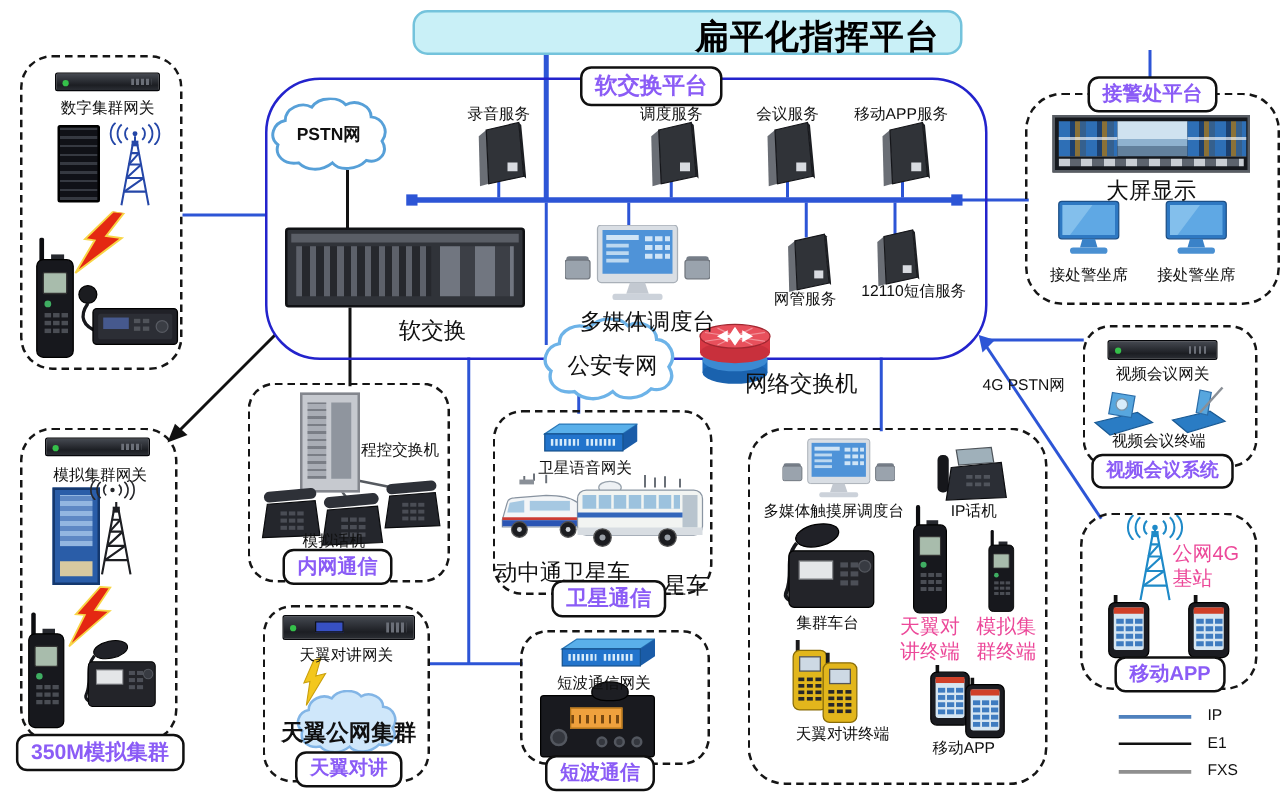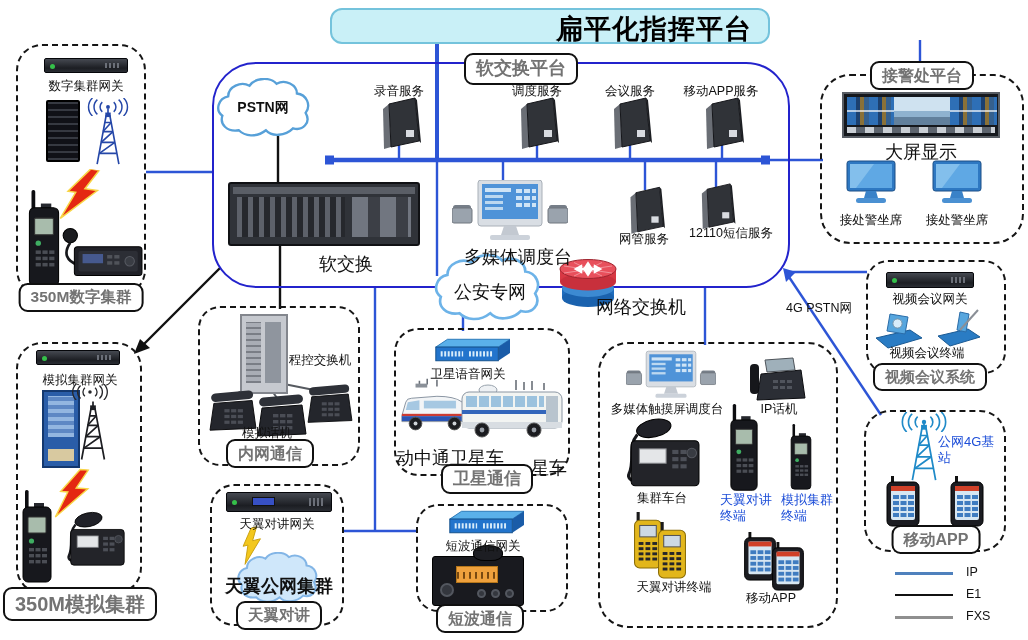--- a/index.html
+++ b/index.html
@@ -6,24 +6,24 @@
 body{margin:0;background:#fff}
 #stage{position:relative;width:1028px;height:640px;background:#fff;overflow:hidden;
   font-family:Liberation Sans, sans-serif}
 #lines{position:absolute;left:0;top:0;z-index:0}
 svg.icon{position:absolute;display:block;z-index:3;overflow:visible}
 .dash{position:absolute;border:2.6px dashed #151515;border-radius:26px;z-index:1}
 .bigrect{position:absolute;left:212px;top:62px;width:578px;height:226px;border:2.6px solid #2323cc;border-radius:44px;z-index:0}
 .banner{position:absolute;left:330px;top:8px;width:440px;height:36px;background:#c9f0f7;border:2px solid #74c3dc;border-radius:12px;z-index:5;font-size:27px;font-weight:600;color:#000;text-align:right;padding:1px 16px 0 0;letter-spacing:1px}
 .lbl{position:absolute;z-index:6;font-size:12.5px;color:#101010;white-space:nowrap;transform:translateX(-50%)}
 .la{transform:none}
-.lbl2{position:absolute;z-index:6;font-size:13px;color:#1d4ed8;line-height:1.25}
+.lbl2{position:absolute;z-index:6;font-size:16px;color:#ec4899;line-height:1.25}
 .b{font-weight:bold}
 .f14{font-size:14px}.f13{font-size:18px}.f18{font-size:18px}
-.tag{position:absolute;z-index:7;background:#fff;border:2px solid #101010;border-radius:9px;color:#737373;font-weight:bold;font-size:15px;line-height:1.2;padding:3px 10px;white-space:nowrap;transform:translateX(-50%)}
+.tag{position:absolute;z-index:7;background:#fff;border:2px solid #101010;border-radius:9px;color:#8b5cf6;font-weight:bold;font-size:15px;line-height:1.2;padding:3px 10px;white-space:nowrap;transform:translateX(-50%)}
 .tag.big{font-size:17px}
 
 .srv{position:absolute;z-index:3;background:linear-gradient(#454951,#1c1e23 70%,#2a2d33);border:1px solid #05060a;border-radius:2px}
 .srv::before{content:"";position:absolute;left:5px;top:38%;width:5px;height:5px;border-radius:50%;background:#35c04a}
 .srv::after{content:"";position:absolute;right:6px;top:30%;width:16px;height:40%;background:repeating-linear-gradient(90deg,#6b6f78 0 2px,transparent 2px 4px)}
 .ty-disp{position:absolute;left:24%;top:22%;width:22%;height:52%;background:#3750c4;border:1px solid #111}
 .rack{position:absolute;z-index:3;background:#303339;border:2px solid #101114;border-radius:3px}
 .rack-top{position:absolute;left:3px;right:3px;top:3px;height:7px;background:#5a5e66}
 .rack-cards{position:absolute;left:7px;top:13px;bottom:7px;width:108px;background:repeating-linear-gradient(90deg,#5d616a 0 5px,#26282d 5px 11px)}
 .rack-r{position:absolute;left:122px;right:7px;top:13px;bottom:7px;background:repeating-linear-gradient(90deg,#717680 0 16px,#3c3f46 16px 28px)}
@@ -436,21 +436,20 @@
     </svg>
   <svg class="icon" style="left:62px;top:168px;width:38px;height:56px;transform:rotate(8deg)">
       <use href="#s-boltR"></use>
     </svg>
   <svg class="icon" style="left:26px;top:190px;width:36px;height:100px">
       <use href="#s-ht"></use>
     </svg>
   <svg class="icon" style="left:58px;top:226px;width:86px;height:54px">
       <use href="#s-mradio"></use>
     </svg>
-  <div class="tag" style="left:81px;top:283px;font-size:15.5px">350M数字集群</div>
 
   <div class="srv" style="left:36px;top:350px;width:84px;height:15px"></div>
   <div class="lbl" style="left:80px;top:372px">模拟集群网关</div>
   <div class="cabU" style="left:42px;top:390px;width:38px;height:78px">
       <div class="cabU-i"></div>
       <div class="cabU-b"></div>
     </div>
   <svg class="icon" style="left:68px;top:384px;width:44px;height:16px;color:#26272b">
       <use href="#s-waves"></use>
     </svg>
@@ -459,21 +458,21 @@
     </svg>
   <svg class="icon" style="left:56px;top:466px;width:34px;height:58px;transform:rotate(4deg)">
       <use href="#s-boltR"></use>
     </svg>
   <svg class="icon" style="left:20px;top:488px;width:34px;height:100px">
       <use href="#s-ht"></use>
     </svg>
   <svg class="icon" style="left:50px;top:510px;width:90px;height:60px">
       <use href="#s-cradio"></use>
     </svg>
-  <div class="tag" style="left:80px;top:587px;font-size:20px">350M模拟集群</div>
+  <div class="tag" style="left:80px;top:587px;font-size:17px">350M模拟集群</div>
 
   <div class="pbx" style="left:240px;top:314px;width:48px;height:80px">
     <div class="pbx-p" style="left:8%;width:36%"></div>
       <div class="pbx-p" style="left:52%;width:36%;background:#8f959e"></div>
   </div>
   <div class="lbl" style="left:320px;top:352px">程控交换机</div>
   <svg class="icon" style="left:208px;top:390px;width:50px;height:44px">
       <use href="#s-phone"></use>
     </svg>
   <svg class="icon" style="left:256px;top:394px;width:52px;height:46px">

